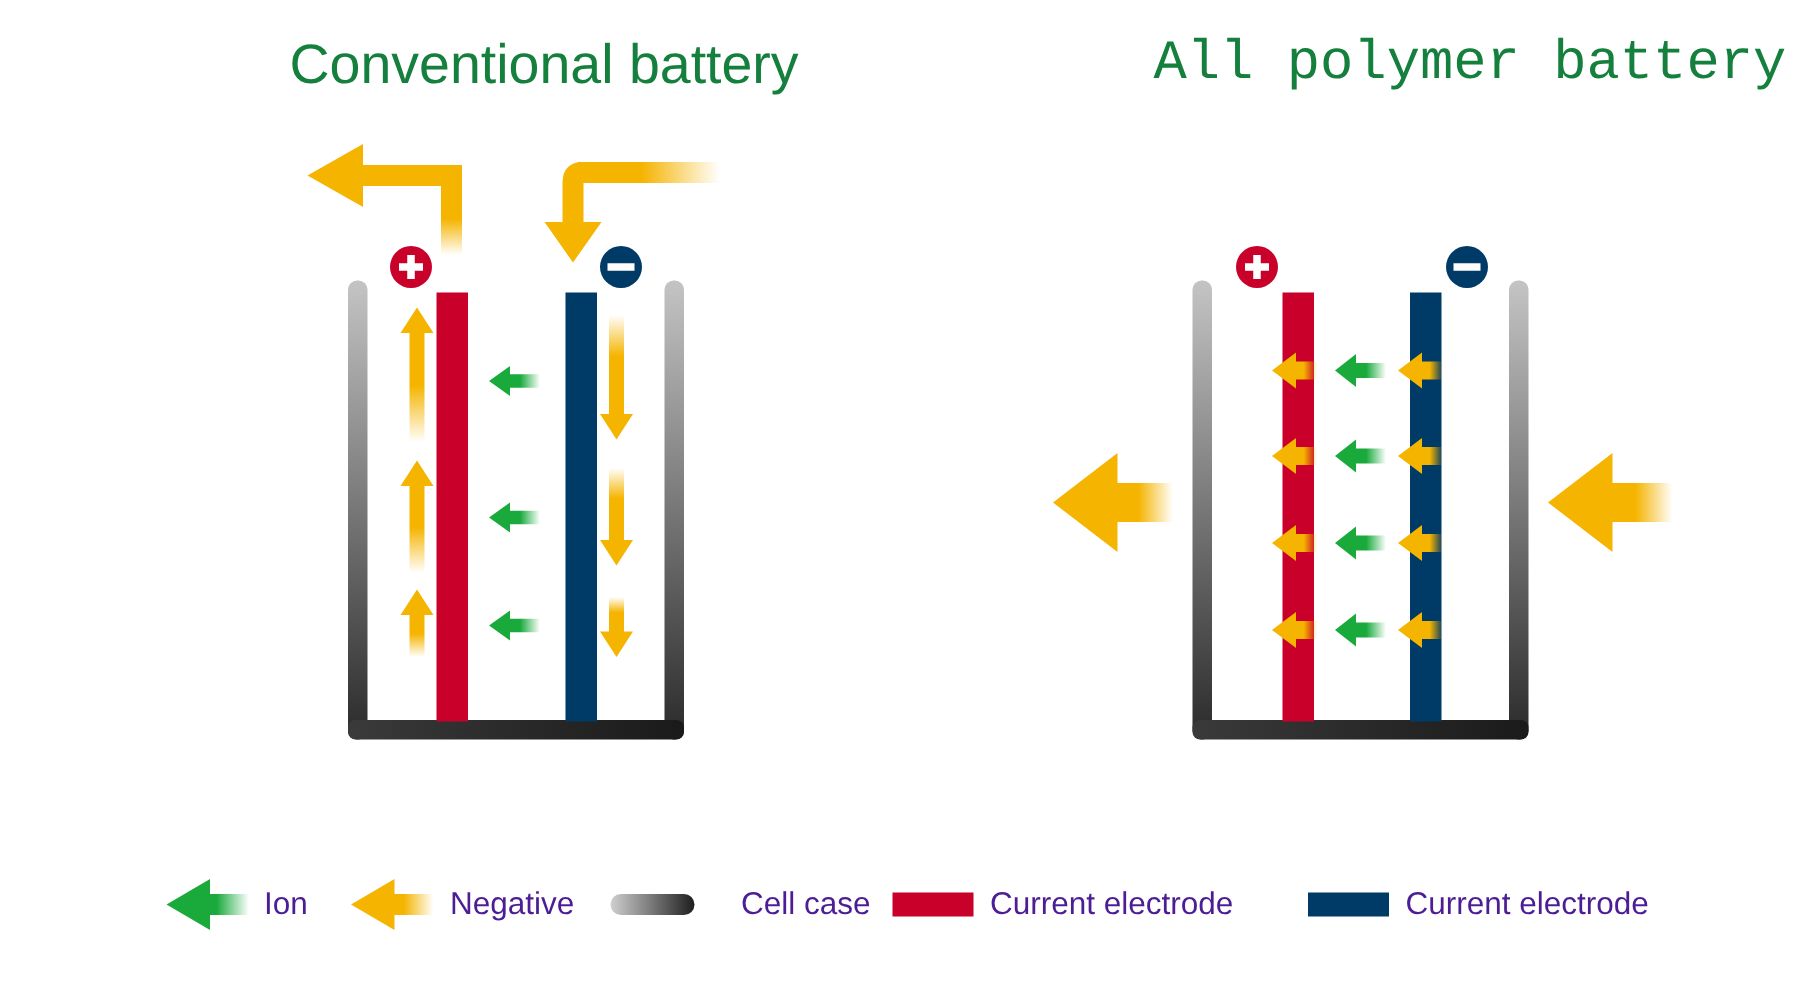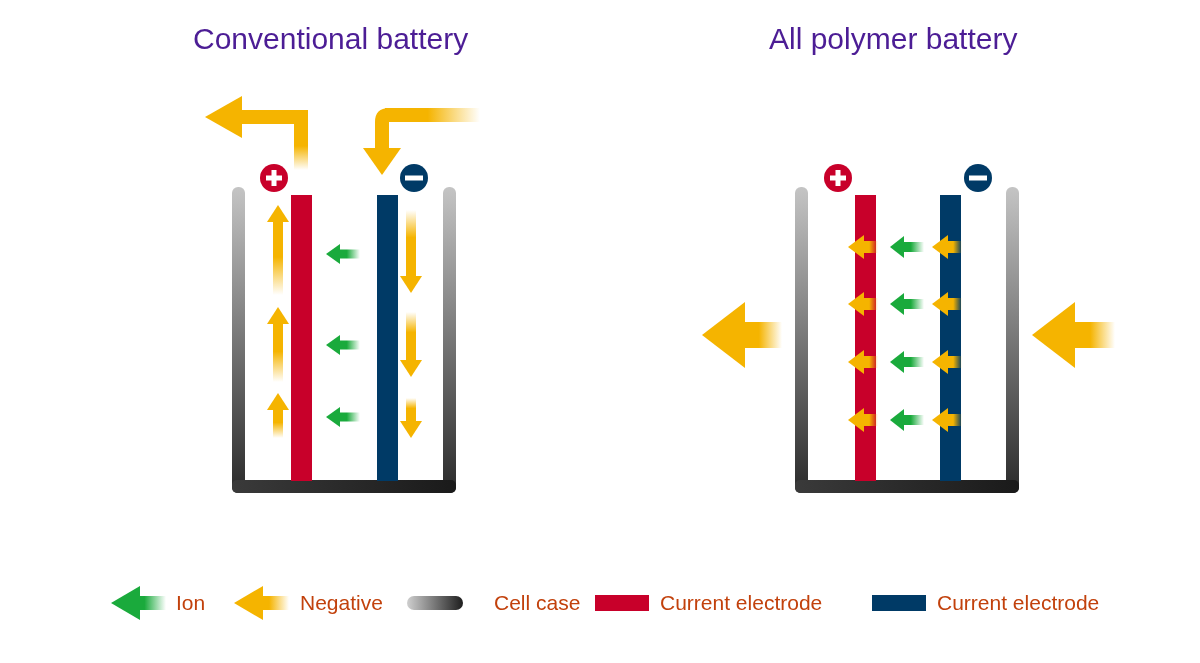--- a/index.html
+++ b/index.html
@@ -1,21 +1,21 @@
 <!DOCTYPE html>
 <html><head>
   <meta charset="utf-8">
   <style>
     html, body { margin: 0; padding: 0; background: #ffffff; }
     body { width: 1200px; height: 663px; position: relative; overflow: hidden; font-family: "Liberation Sans", sans-serif; }
-    .title { position: absolute; top: 22px; font-size: 30px; color: #4c1d95; white-space: nowrap; }
+    .title { position: absolute; top: 22px; font-size: 37px; color: #15803d; white-space: nowrap; }
     #title-left { left: 193px; }
-    #title-right { left: 769px; }
+    #title-right { left: 769px; font-family: Liberation Mono, monospace; }
     svg#diagram { position: absolute; left: 0; top: 0; }
-    .legend-label { position: absolute; top: 591px; font-size: 21px; color: #c2410c; white-space: nowrap; }
+    .legend-label { position: absolute; top: 591px; font-size: 21px; color: #4c1d95; white-space: nowrap; }
   </style>
 </head>
 <body>
 
 <div class="title" id="title-left">Conventional battery</div>
 <div class="title" id="title-right">All polymer battery</div>
 
 <svg id="diagram" width="1200" height="663" viewBox="0 0 1200 663">
   <defs>
     <linearGradient id="caseGrad" x1="0" y1="0" x2="0" y2="1">

